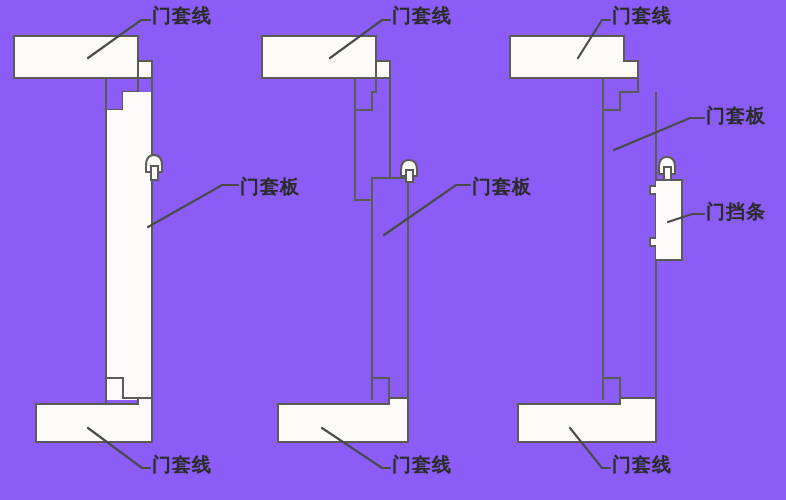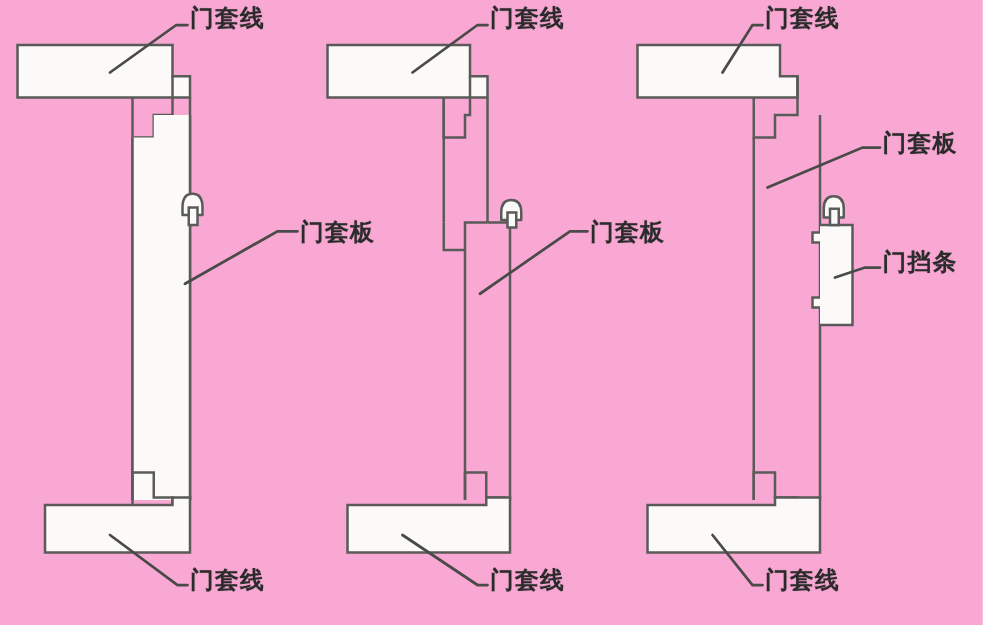--- a/index.html
+++ b/index.html
@@ -10,21 +10,21 @@
     width: 786px;
     height: 500px;
     background: #ffffff;
     font-family: "DejaVu Sans", sans-serif;
     overflow: hidden;
   }
   #stage {
     position: relative;
     width: 786px;
     height: 500px;
-    background: #f9a8d4;
+    background: #8b5cf6;
   }
   #diagram-svg {
     position: absolute;
     left: 0;
     top: 0;
     width: 786px;
     height: 500px;
   }
   .callout {
     position: absolute;
@@ -124,21 +124,21 @@
   <div class="callout" style="left:392px; top:6px;">门套线</div>
 
   <div class="callout" style="left:612px; top:6px;">门套线</div>
 
   <div class="callout" style="left:240px; top:177px;">门套板</div>
 
   <div class="callout" style="left:472px; top:177px;">门套板</div>
 
   <div class="callout" style="left:706px; top:106px;">门套板</div>
 
-  <div class="callout" style="left:706px; top:202px;font-family:Liberation Mono, monospace;">门挡条</div>
+  <div class="callout" style="left:706px; top:202px;">门挡条</div>
 
   <div class="callout" style="left:152px; top:455px;">门套线</div>
 
   <div class="callout" style="left:392px; top:455px;">门套线</div>
 
   <div class="callout" style="left:612px; top:455px;">门套线</div>
 
 </div>
 
 </body></html>

